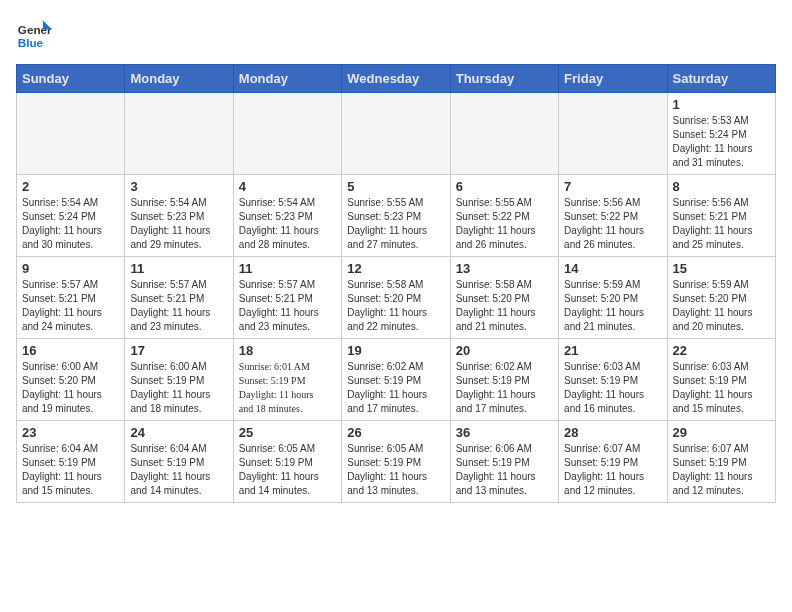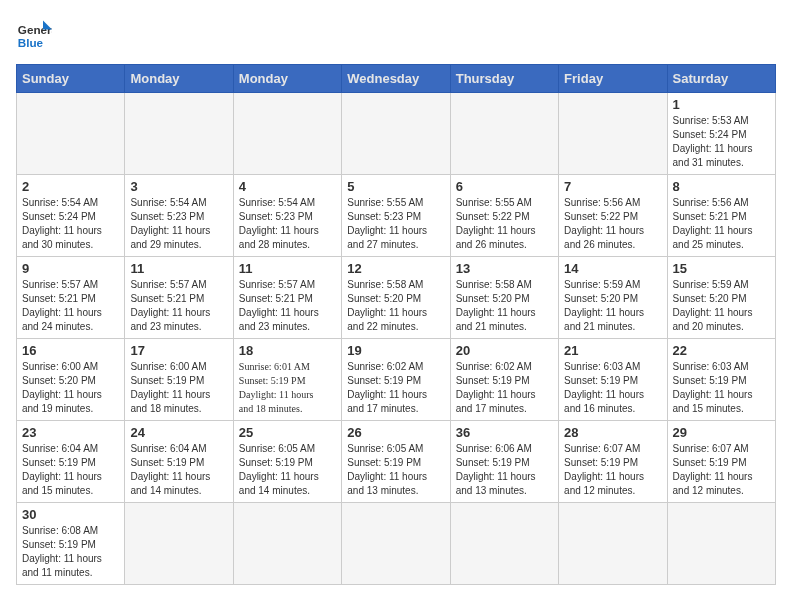--- a/index.html
+++ b/index.html
@@ -317,29 +317,14 @@
 and 12 minutes.</div>
         </td>
         <td>
           <span class="day-num">29</span>
           <div class="cell-text" style="white-space: pre-line;">Sunrise: 6:07 AM
 Sunset: 5:19 PM
 Daylight: 11 hours
 and 12 minutes.</div>
         </td>
       </tr>
-      <tr>
-        <td>
-          <span class="day-num">30</span>
-          <div class="cell-text" style="white-space: pre-line;">Sunrise: 6:08 AM
-Sunset: 5:19 PM
-Daylight: 11 hours
-and 11 minutes.</div>
-        </td>
-        <td class="empty"></td>
-        <td class="empty"></td>
-        <td class="empty"></td>
-        <td class="empty"></td>
-        <td class="empty"></td>
-        <td class="empty"></td>
-      </tr>
     </tbody>
 </table>
 
 </body></html>

